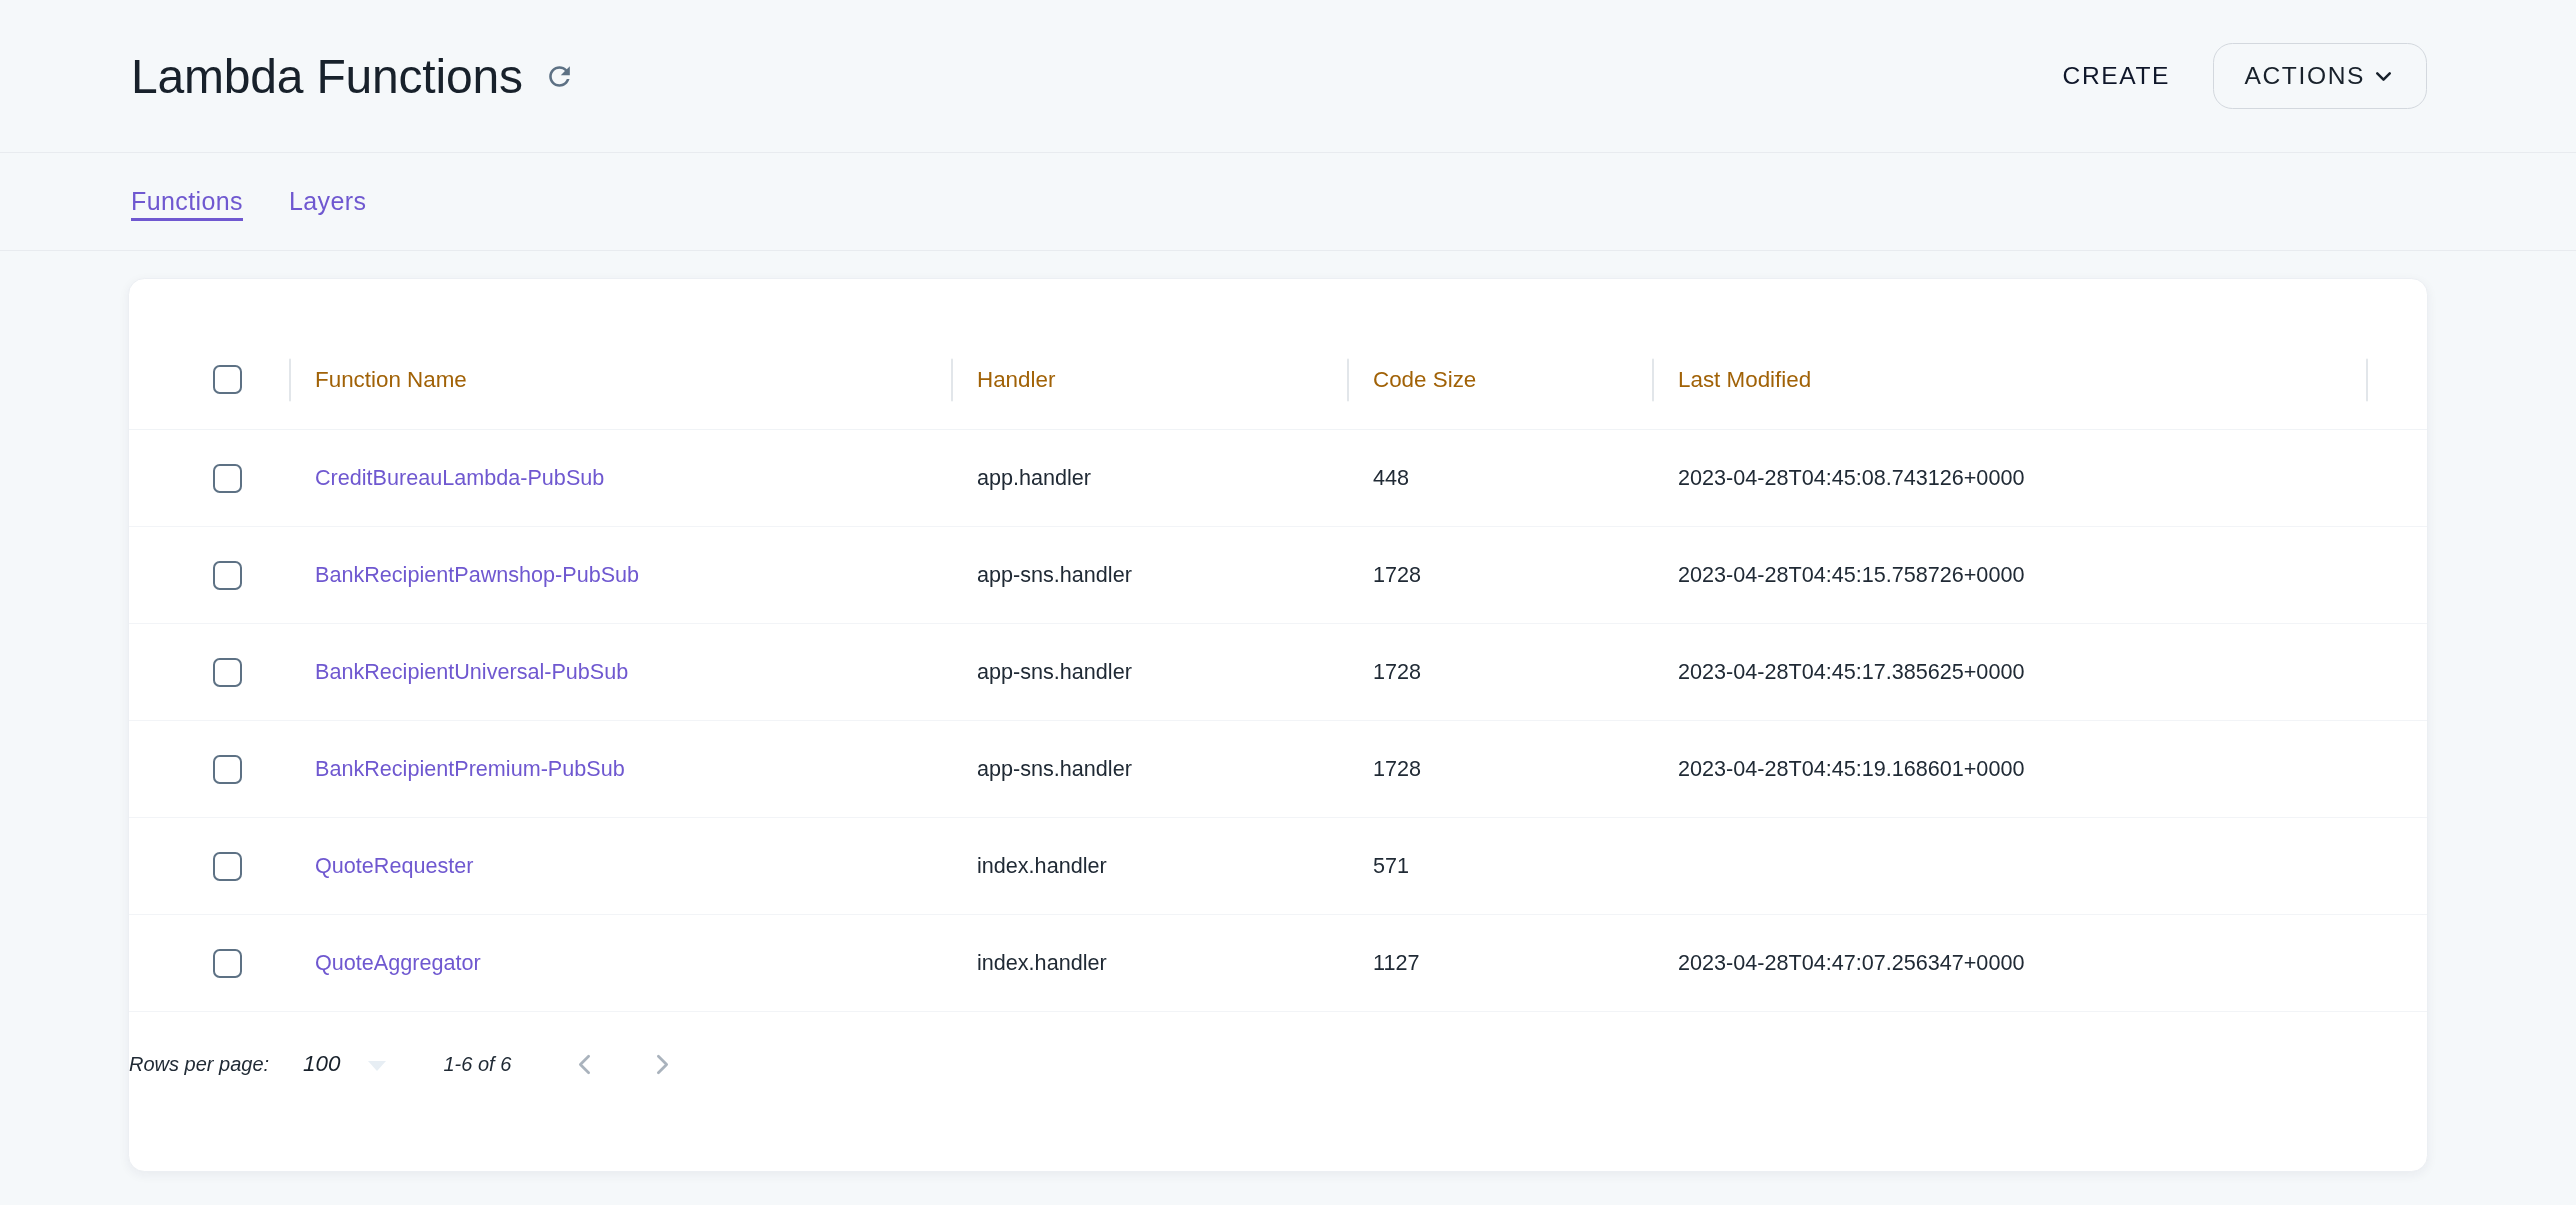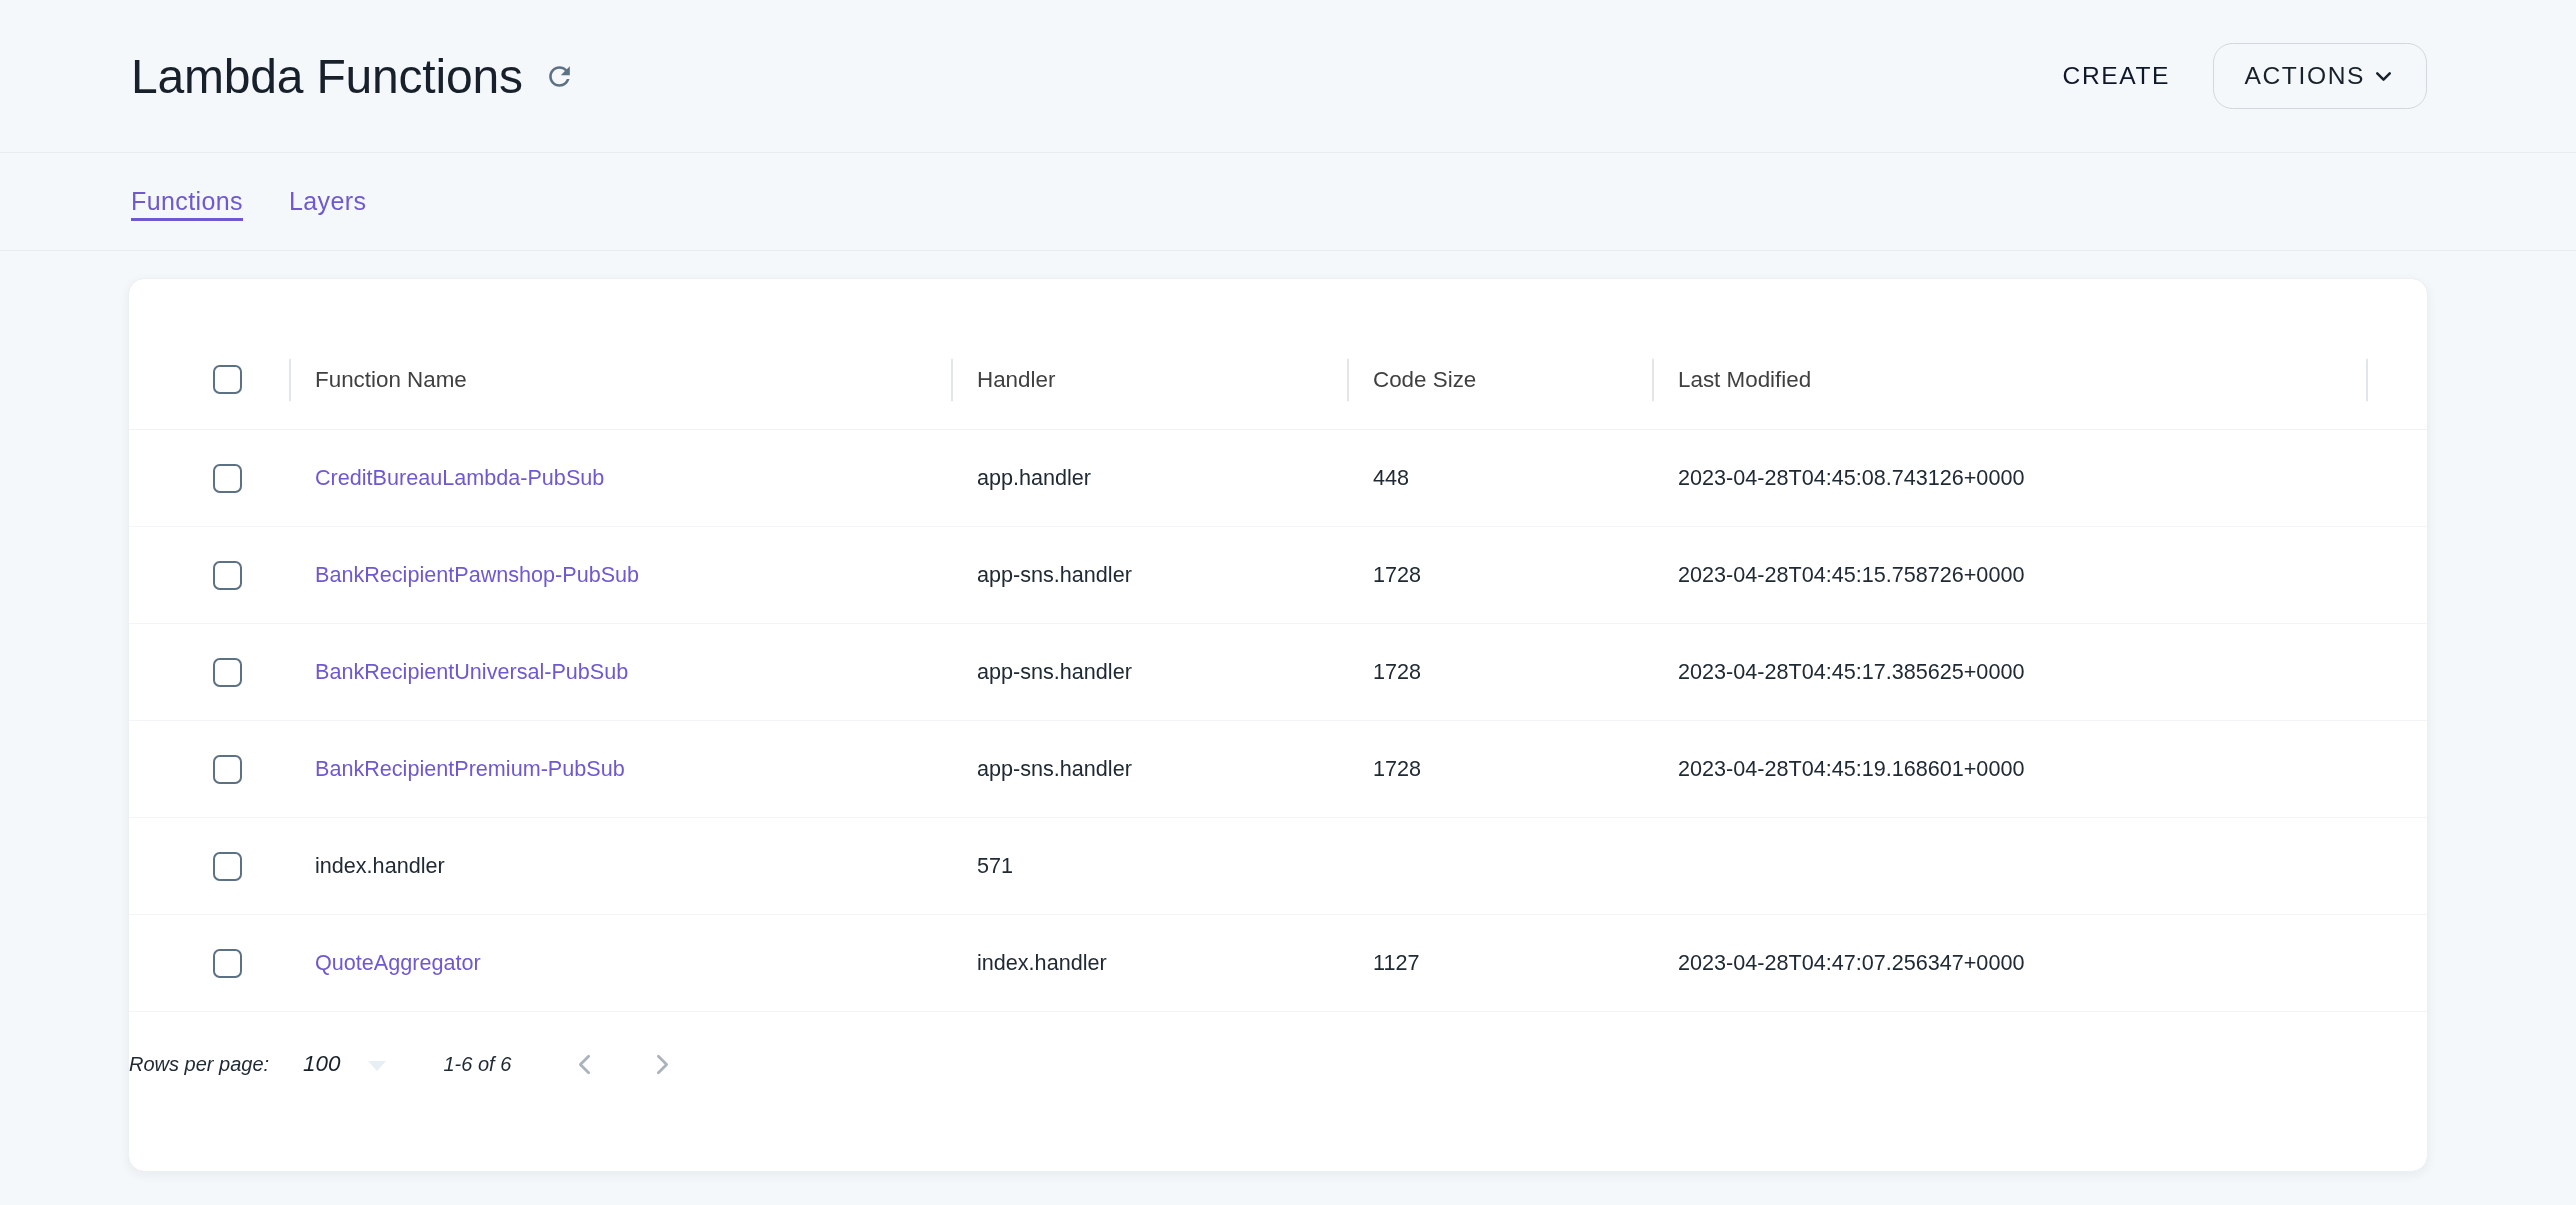--- a/index.html
+++ b/index.html
@@ -82,21 +82,21 @@
     display: grid;
     grid-template-columns: 161px 662px 396px 305px 713px 1fr;
     align-items: center;
   }
   .thead {
     position: relative;
     height: 100px;
     border-bottom: 1.5px solid #f0f3f6;
   }
   .th {
-    font-size: 22.4px; font-weight: 500; color: #404040;
+    font-size: 22.4px; font-weight: 500; color: #a16207;
     padding-left: 25px; white-space: nowrap;
   }
   .vdiv {
     position: absolute; top: 50%; transform: translateY(-50%);
     width: 2.2px; height: 43px; background: #e2e6ea; border-radius: 1.5px;
   }
   .vd1 { left: 160px; } .vd2 { left: 822px; } .vd3 { left: 1218px; }
   .vd4 { left: 1523px; } .vd5 { left: 2237px; }
   .trow { height: 97px; border-bottom: 1.5px solid #f2f4f7; }
   .cell { font-size: 21.6px; color: #202a35; padding-left: 25px; white-space: nowrap; }
@@ -223,20 +223,21 @@
       <div class="cell">app-sns.handler</div>
       <div class="cell">1728</div>
       <div class="cell">2023-04-28T04:45:19.168601+0000</div>
       <div></div>
     </div>
 
     <div class="trow">
       <div>
           <div class="checkbox"></div>
         </div>
+      <div class="cell"><a class="fn-link">QuoteRequester</a></div>
       <div class="cell">index.handler</div>
       <div class="cell">571</div>
       <div></div>
     </div>
 
     <div class="trow">
       <div>
           <div class="checkbox"></div>
         </div>
       <div class="cell"><a class="fn-link">QuoteAggregator</a></div>

